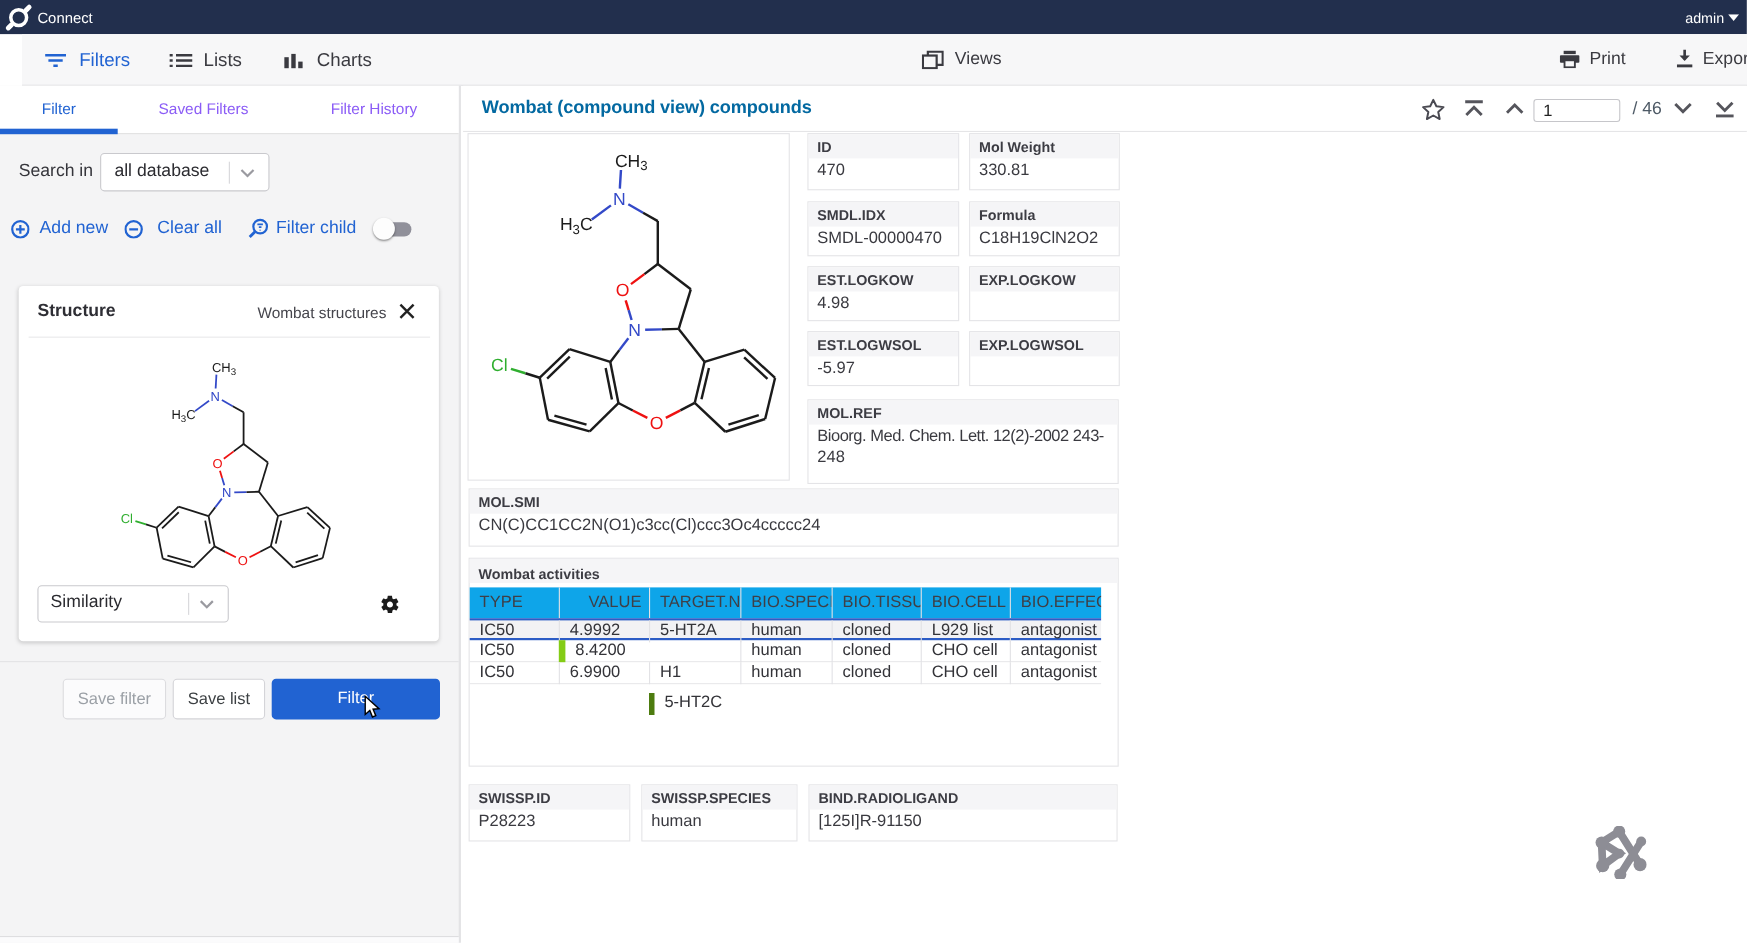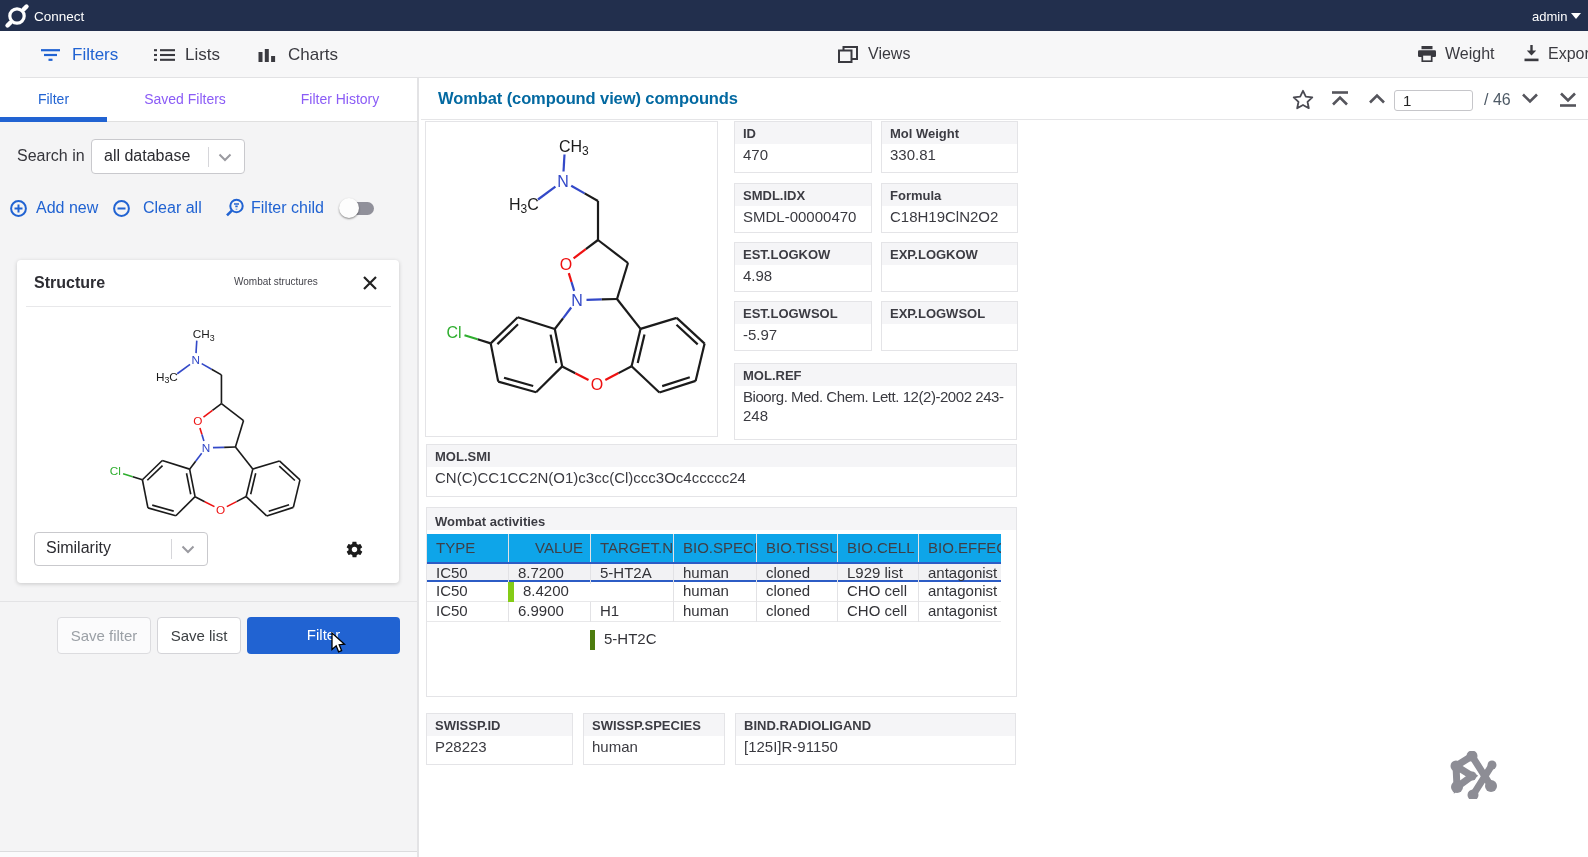--- a/index.html
+++ b/index.html
@@ -65,21 +65,21 @@
   <path d="M5.5 4.5 L5.5 1 L19 1 L19 13 L13.5 13" fill="none" stroke="#3a3a40" stroke-width="2"></path>
  </svg>
  <span class="abs ico-lbl" style="left:848px;top:14px;">Views</span>
  <svg class="abs" style="left:1398px;top:15px" width="18" height="16" viewBox="0 0 18 16">
   <g fill="#3a3a40">
    <rect x="3.5" y="0" width="11" height="3.2"></rect>
    <rect x="0" y="4.2" width="18" height="6.8" rx="1.2"></rect>
   </g>
   <rect x="4.3" y="8.8" width="9.4" height="6.4" fill="#f7f7f8" stroke="#3a3a40" stroke-width="1.7"></rect>
  </svg>
- <span class="abs ico-lbl" style="left:1425px;top:14px;">Weight</span>
+ <span class="abs ico-lbl" style="left:1425px;top:14px;">Print</span>
  <svg class="abs" style="left:1504px;top:14px" width="15" height="17" viewBox="0 0 15 17">
   <path d="M7.5 0 L7.5 9" stroke="#3a3a40" stroke-width="2.4" fill="none"></path>
   <path d="M2.8 5.5 L7.5 10.5 L12.2 5.5 Z" fill="#3a3a40"></path>
   <rect x="0.5" y="13.6" width="14" height="2.6" fill="#3a3a40"></rect>
  </svg>
  <span class="abs ico-lbl" style="left:1528px;top:14px;">Export</span>
 </div>
 
 <div id="sidebar">
  <div id="tabsrow">
@@ -111,21 +111,21 @@
   <circle cx="11.5" cy="8" r="6.2" fill="none" stroke="#2163d2" stroke-width="2"></circle>
   <line x1="6.8" y1="12.6" x2="2" y2="17.4" stroke="#2163d2" stroke-width="2.6"></line>
   <path d="M9 6 L14 6 M10.3 8.4 L12.7 8.4 M11.5 10.8 L11.5 11.5" stroke="#2163d2" stroke-width="1.6" fill="none"></path>
  </svg>
  <span class="abs blue" style="left:251px;top:121px;font-size:16px;">Filter child</span>
  <div class="abs" style="left:342px;top:124px;width:32px;height:13px;background:#90909a;border-radius:7px;"></div>
  <div class="abs" style="left:339px;top:120px;width:20px;height:20px;background:#fdfdfd;border-radius:50%;box-shadow:0 1px 2px rgba(0,0,0,0.45);"></div>
 
  <div class="abs" style="left:17px;top:182px;width:382px;height:323px;background:#fff;border-radius:4px;box-shadow:0 1px 4px rgba(0,0,0,0.18);">
    <span class="abs" style="left:17px;top:14px;font-size:16px;font-weight:bold;color:#2e2e34;">Structure</span>
-   <span class="abs" style="left:217px;top:16px;font-size:10px;color:#45454c;">Wombat structures</span>
+   <span class="abs" style="left:217px;top:16px;font-size:14px;color:#45454c;">Wombat structures</span>
    <svg class="abs" style="left:345px;top:15px" width="16" height="16" viewBox="0 0 16 16">
         <path d="M2 2 L14 14 M14 2 L2 14" stroke="#222" stroke-width="2.2"></path>
       </svg>
    <div class="abs" style="left:9px;top:46px;width:365px;height:1px;background:#e8e8ea;"></div>
    <svg class="abs" style="left:77px;top:55px" width="221" height="214" viewBox="0 0 300 290">
         <use href="#molgroup"></use>
       </svg>
    <div class="abs" style="left:17px;top:272px;width:174px;height:34px;background:#fff;border:1px solid #c9c9cd;border-radius:4px;">
      <span class="abs" style="left:11px;top:6px;font-size:16px;color:#2b2b30;">Similarity</span>
      <div class="abs" style="left:136px;top:6px;width:1px;height:20px;background:#d6d6da;"></div>
@@ -269,21 +269,21 @@
         <div class="abs th" style="left:0px;width:81px;overflow:hidden;white-space:nowrap;padding-left:9px;">TYPE</div>
         <div class="abs th" style="left:81px;width:82px;border-left:1px solid #e2e2e5;overflow:hidden;white-space:nowrap;padding-left:26px;">VALUE</div>
         <div class="abs th" style="left:163px;width:83px;border-left:1px solid #e2e2e5;overflow:hidden;white-space:nowrap;padding-left:9px;">TARGET.NAME</div>
         <div class="abs th" style="left:246px;width:83px;border-left:1px solid #e2e2e5;overflow:hidden;white-space:nowrap;padding-left:9px;">BIO.SPECIES</div>
         <div class="abs th" style="left:329px;width:81px;border-left:1px solid #e2e2e5;overflow:hidden;white-space:nowrap;padding-left:9px;">BIO.TISSUESOURCE</div>
         <div class="abs th" style="left:410px;width:81px;border-left:1px solid #e2e2e5;overflow:hidden;white-space:nowrap;padding-left:9px;">BIO.CELL</div>
         <div class="abs th" style="left:491px;width:83px;border-left:1px solid #e2e2e5;overflow:hidden;white-space:nowrap;padding-left:9px;">BIO.EFFECT</div>
       </div>
   <div class="abs" style="left:0;top:54px;width:574px;height:20px;background:#f2f2f4;border-top:2px solid #2c5cc5;border-bottom:2px solid #2c5cc5;">
         <div class="abs td" style="left:0px;width:81px;overflow:hidden;white-space:nowrap;padding-left:9px;">IC50</div>
-        <div class="abs td" style="left:81px;width:82px;border-left:1px solid #e2e2e5;overflow:hidden;white-space:nowrap;padding-left:9px;">8.7200</div>
+        <div class="abs td" style="left:81px;width:82px;border-left:1px solid #e2e2e5;overflow:hidden;white-space:nowrap;padding-left:9px;">4.9992</div>
         <div class="abs td" style="left:163px;width:83px;border-left:1px solid #e2e2e5;overflow:hidden;white-space:nowrap;padding-left:9px;">5-HT2A</div>
         <div class="abs td" style="left:246px;width:83px;border-left:1px solid #e2e2e5;overflow:hidden;white-space:nowrap;padding-left:9px;">human</div>
         <div class="abs td" style="left:329px;width:81px;border-left:1px solid #e2e2e5;overflow:hidden;white-space:nowrap;padding-left:9px;">cloned</div>
         <div class="abs td" style="left:410px;width:81px;border-left:1px solid #e2e2e5;overflow:hidden;white-space:nowrap;padding-left:9px;">L929 list</div>
         <div class="abs td" style="left:491px;width:83px;border-left:1px solid #e2e2e5;overflow:hidden;white-space:nowrap;padding-left:9px;">antagonist</div>
       </div>
   <div class="abs" style="left:0;top:74px;width:574px;height:20px;border-bottom:1px solid #e8e8ea;">
         <div class="abs td" style="left:0px;width:81px;overflow:hidden;white-space:nowrap;padding-left:9px;">IC50</div>
         <div class="abs td" style="left:81px;width:82px;border-left:6px solid #84cc16;overflow:hidden;white-space:nowrap;padding-left:9px;">8.4200</div>
         <div class="abs td" style="left:163px;width:83px;border-left:5px solid #4d7c0f;overflow:hidden;white-space:nowrap;padding-left:9px;margin-top:48px;">5-HT2C</div>

